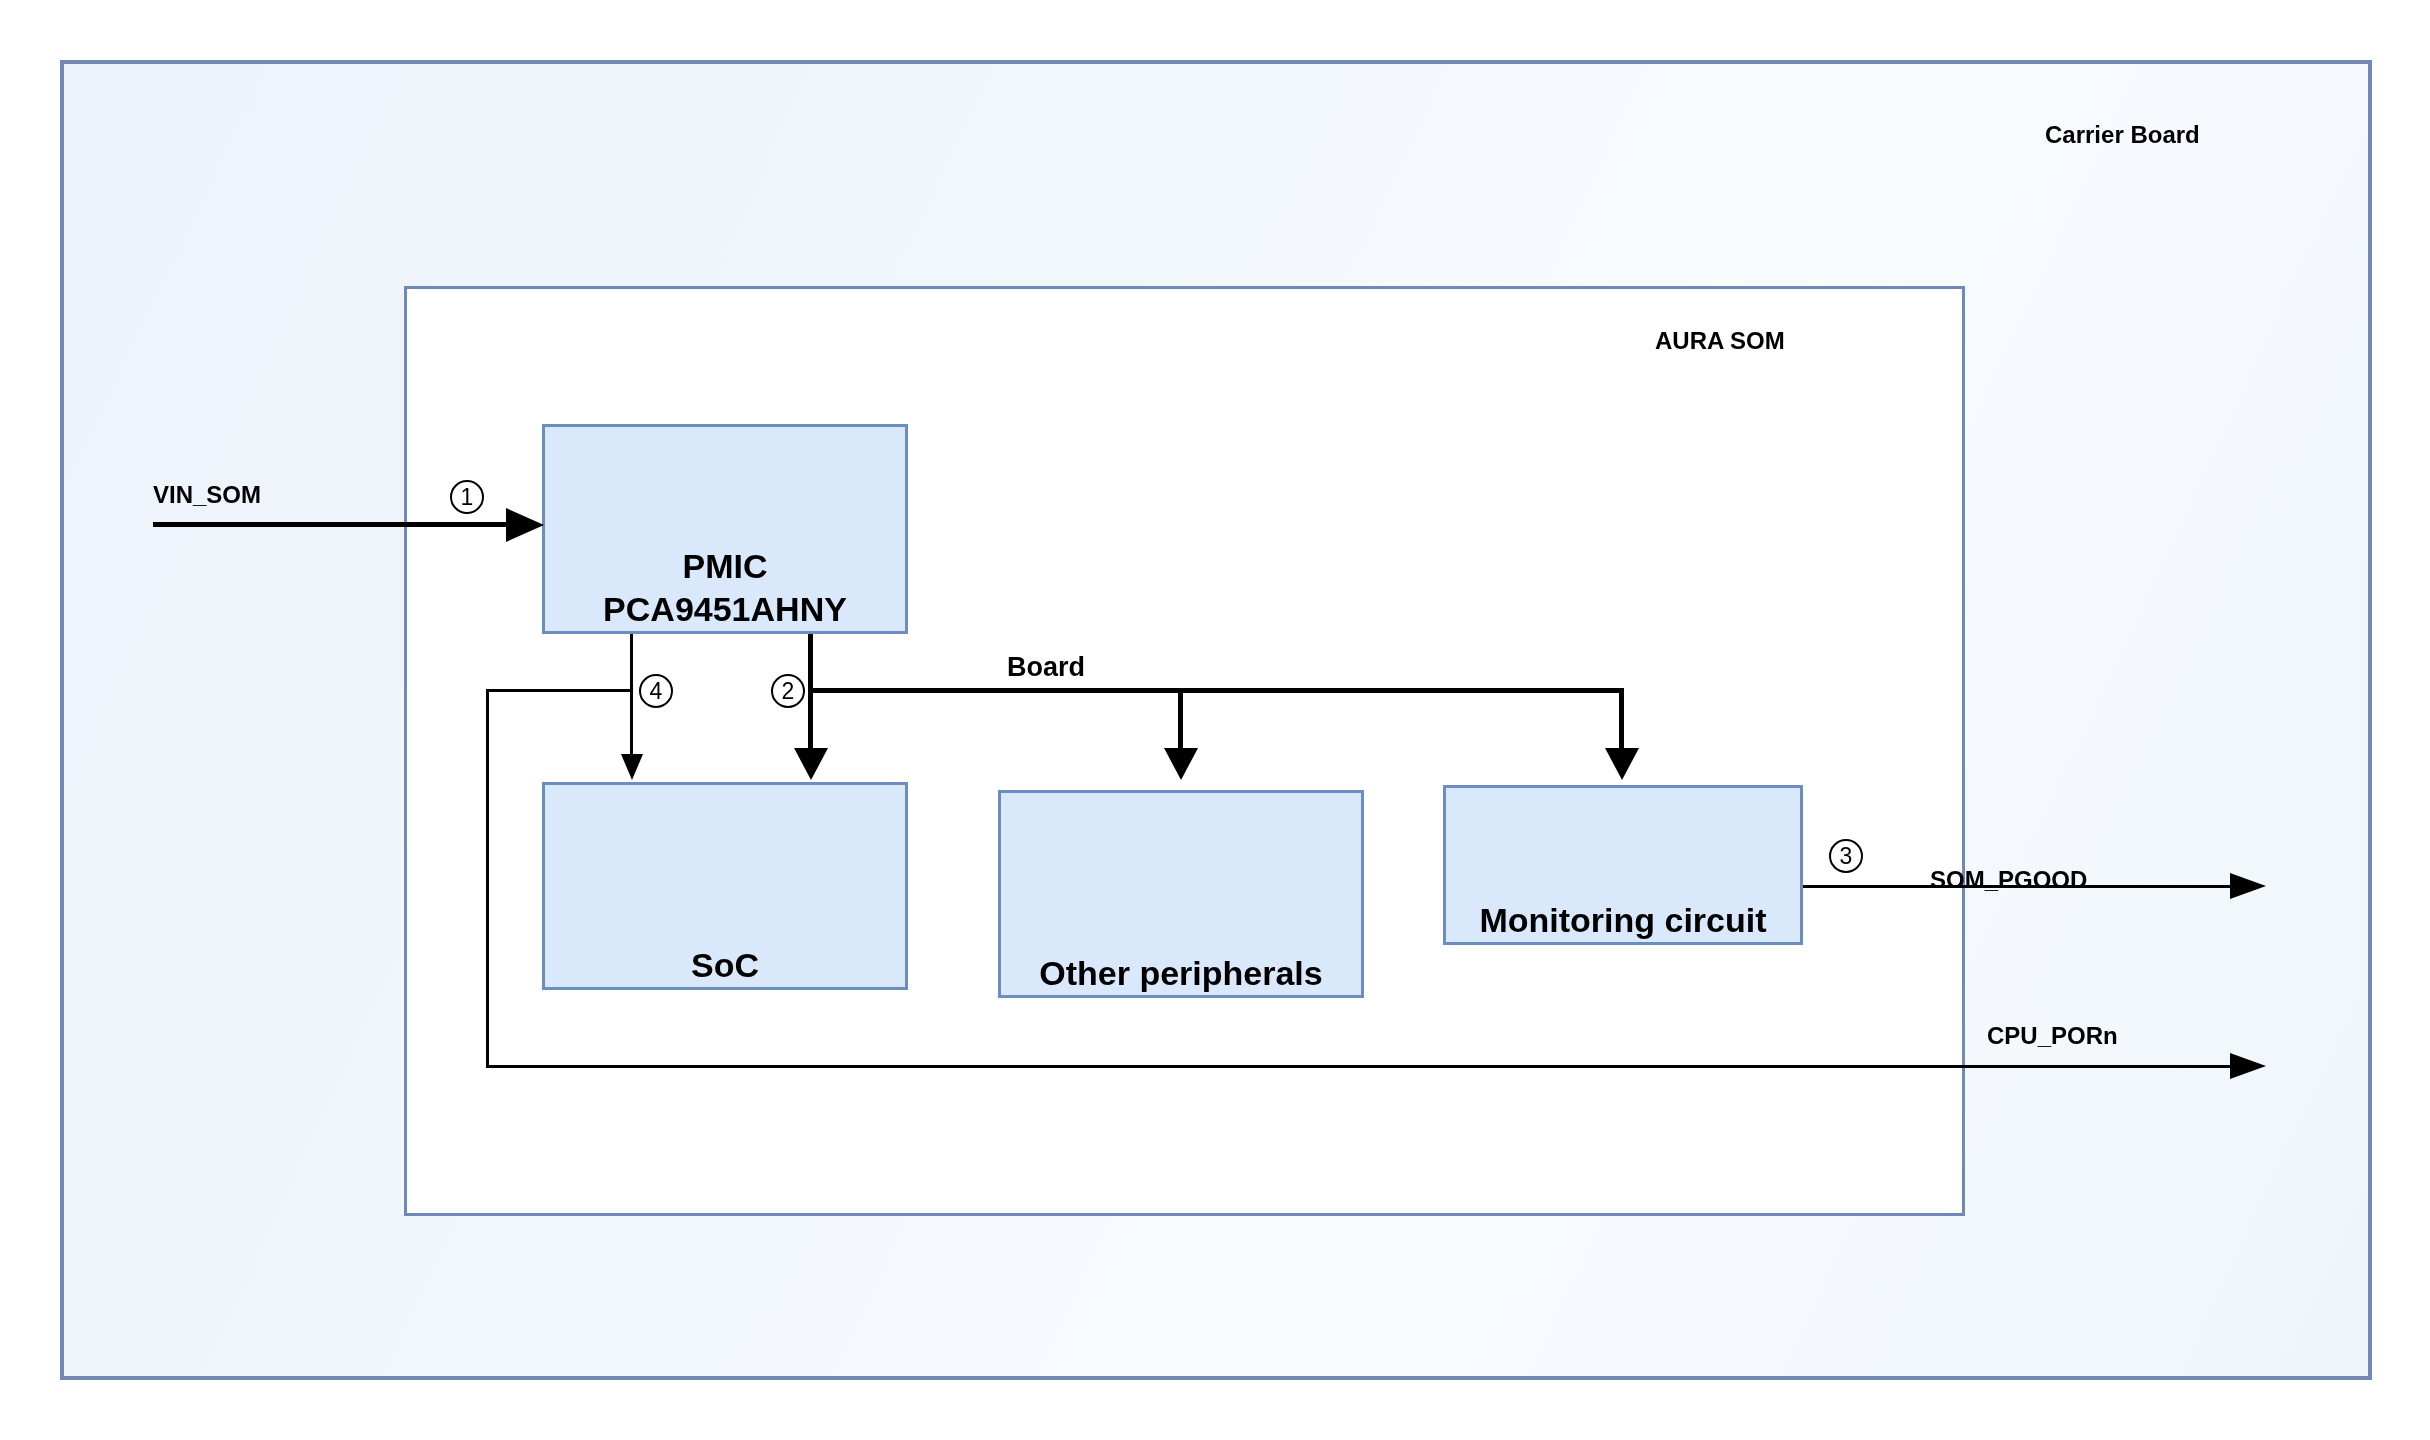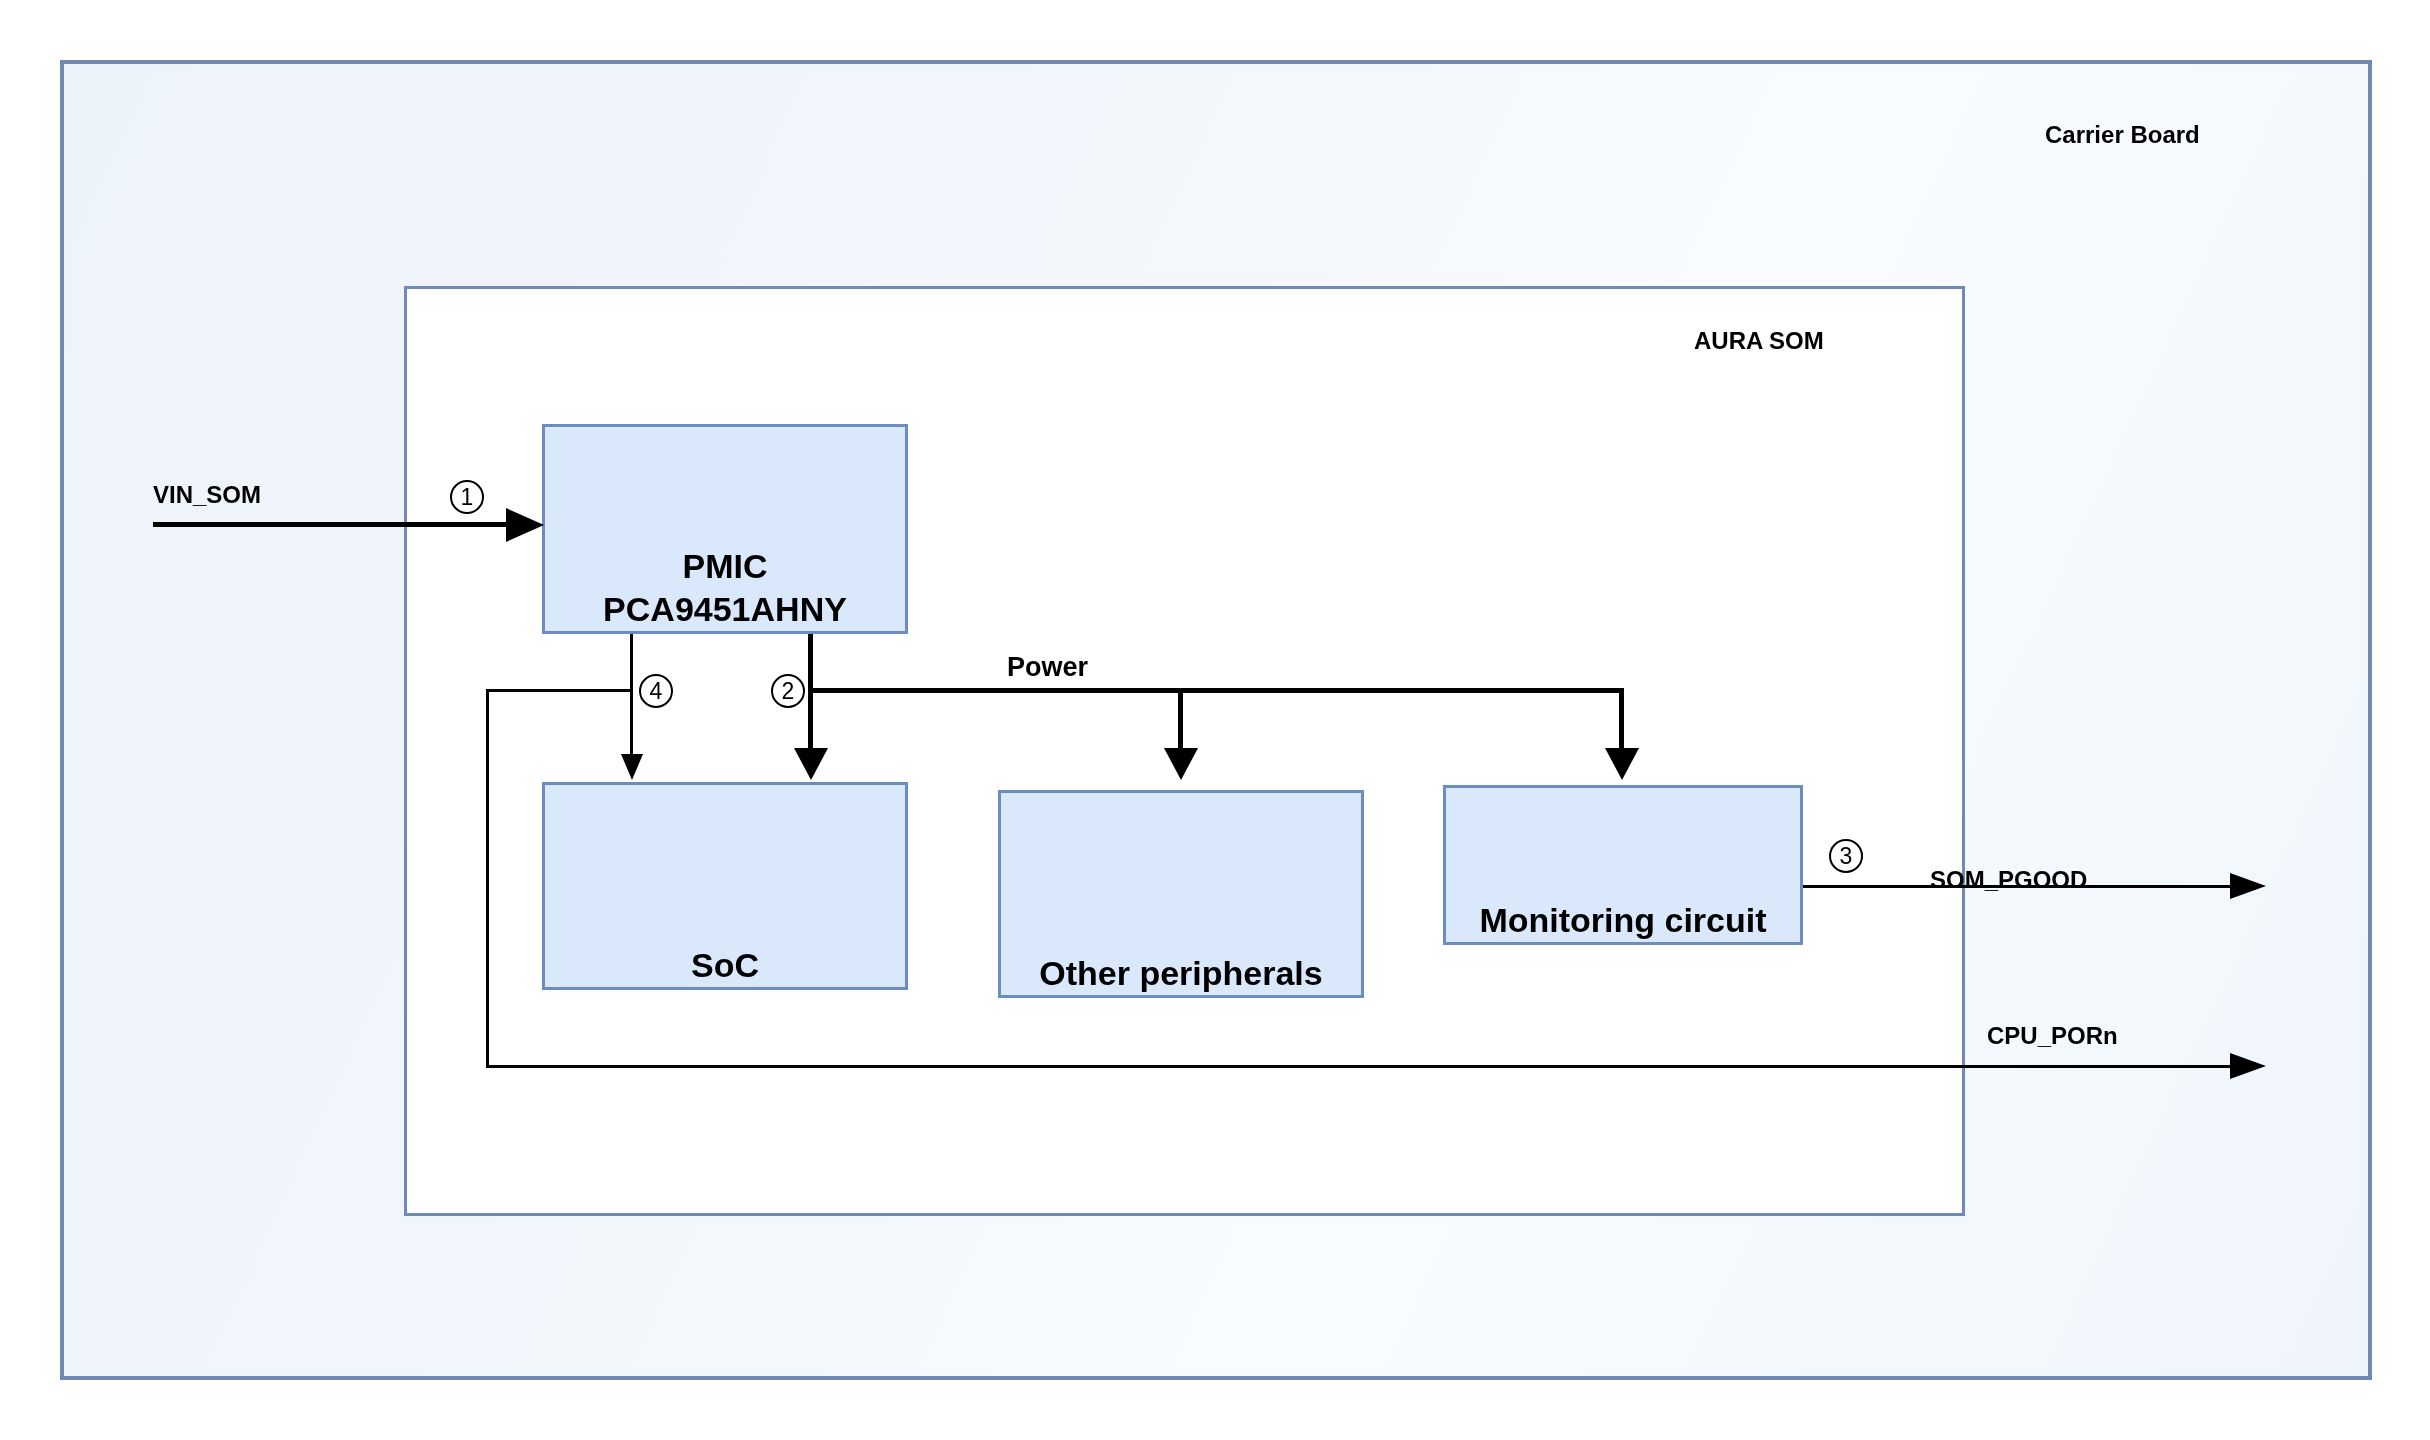--- a/index.html
+++ b/index.html
@@ -32,21 +32,21 @@
           box-sizing:border-box;background:#fff;display:flex;align-items:center;
           justify-content:center;font-size:23px;font-weight:400;line-height:1;z-index:7;}
 </style>
 </head>
 <body>
 
 <div class="abs carrier"></div>
 <div class="abs lbl" style="left:2045px;top:116px;">Carrier Board</div>
 
 <div class="abs som"></div>
-<div class="abs lbl" style="left:1694px;top:322px;">AURA SOM</div>
+<div class="abs lbl" style="left:1655px;top:322px;">AURA SOM</div>
 
 <div class="abs block" style="left:542px;top:424px;width:366px;height:210px;">
   <div>PMIC</div>
   <div>PCA9451AHNY</div>
 </div>
 
 <div class="abs block" style="left:542px;top:782px;width:366px;height:208px;">
   <div>SoC</div>
 </div>
 
@@ -71,21 +71,21 @@
   <span>4</span>
 </div>
 
 <div class="abs ln" style="left:808px;top:634px;width:5px;height:118px;"></div>
 <div class="abs tri tri-down-big" style="left:794px;top:748px;"></div>
 <div class="abs marker" style="left:771px;top:674px;">
   <span>2</span>
 </div>
 
 <div class="abs ln" style="left:808px;top:688px;width:816px;height:5px;"></div>
-<div class="abs lbl-small" style="left:1007px;top:652px;">Power</div>
+<div class="abs lbl-small" style="left:1007px;top:652px;">Board</div>
 
 <div class="abs ln" style="left:1178px;top:688px;width:5px;height:64px;"></div>
 <div class="abs tri tri-down-big" style="left:1164px;top:748px;"></div>
 
 <div class="abs ln" style="left:1619px;top:688px;width:5px;height:64px;"></div>
 <div class="abs tri tri-down-big" style="left:1605px;top:748px;"></div>
 
 <div class="abs ln" style="left:486px;top:689px;width:147px;height:3px;"></div>
 <div class="abs ln" style="left:486px;top:689px;width:3px;height:379px;"></div>
 <div class="abs ln" style="left:486px;top:1065px;width:1746px;height:3px;"></div>

